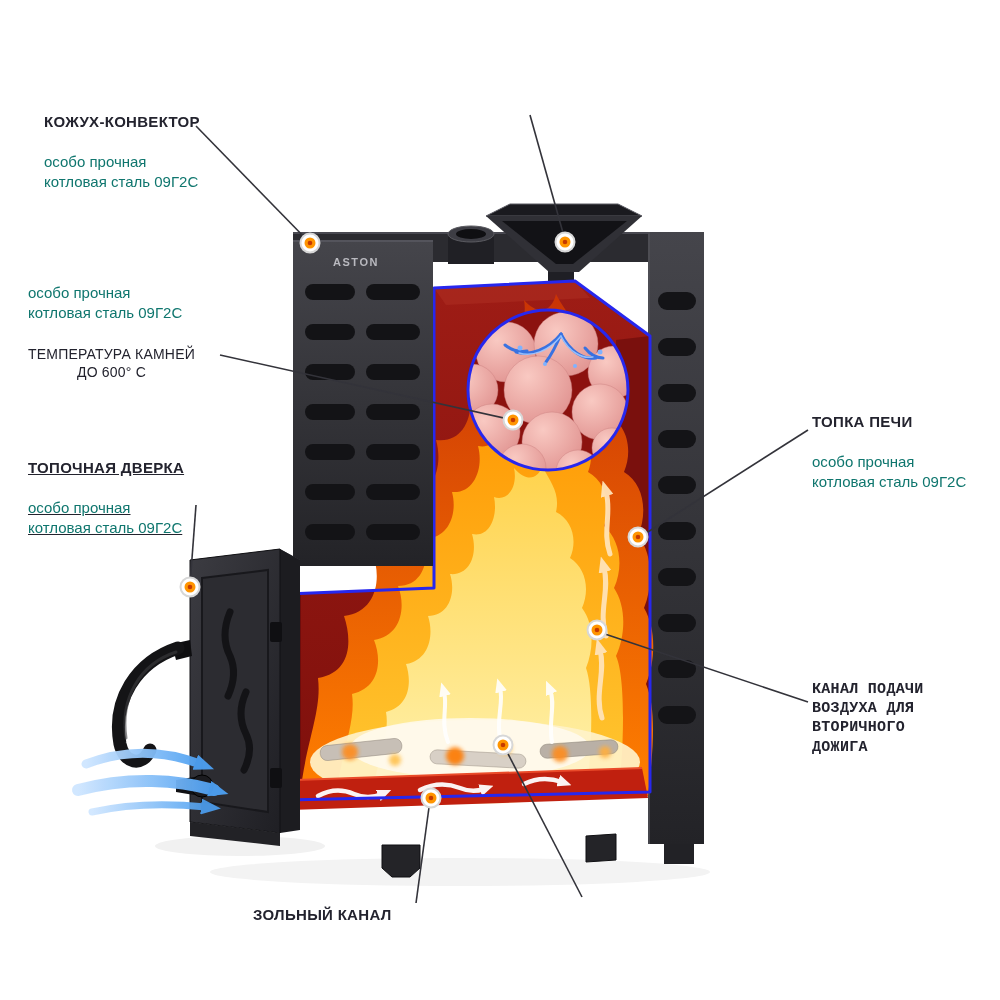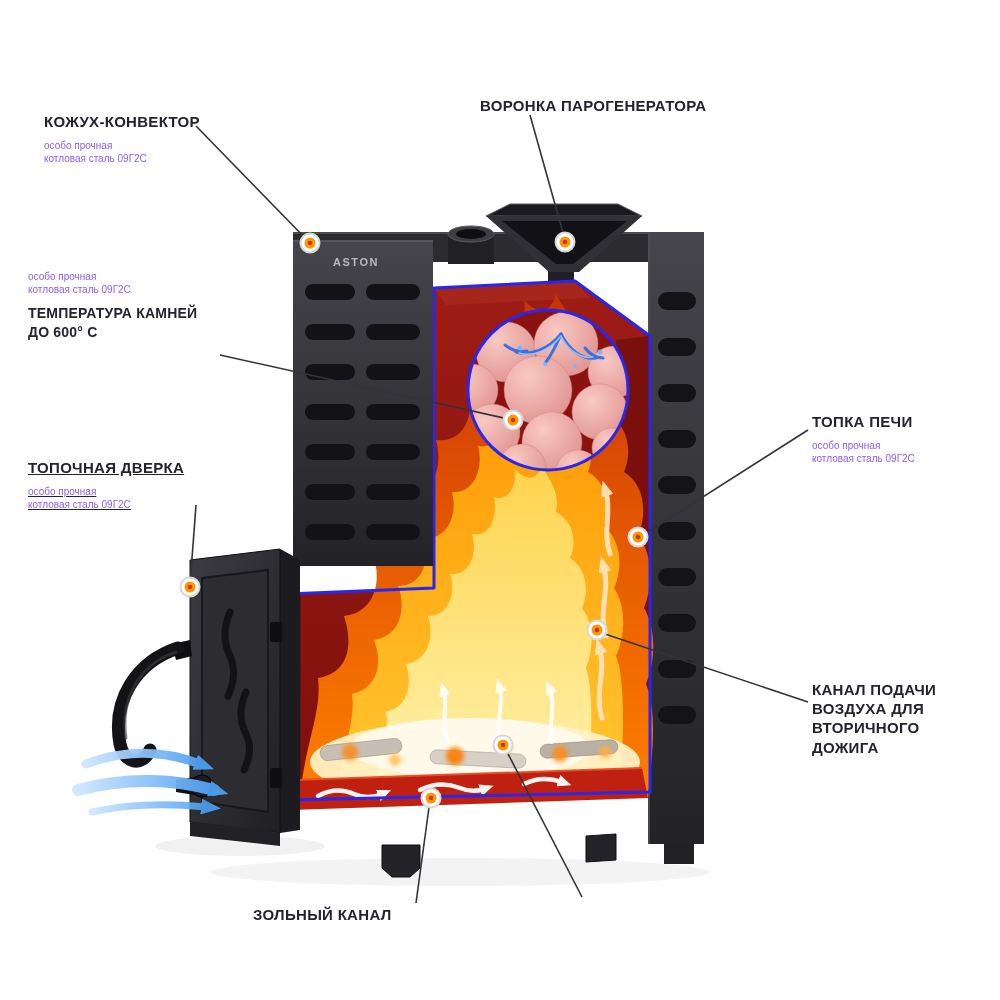--- a/index.html
+++ b/index.html
@@ -1,28 +1,28 @@
 <!DOCTYPE html>
 <html><head>
 <meta charset="utf-8">
 <style>
   * { margin:0; padding:0; box-sizing:border-box; }
   html,body { width:1000px; height:1000px; background:#ffffff; font-family:"Liberation Sans", sans-serif; }
   .stage { position:relative; width:1000px; height:1000px; background:#fff; overflow:hidden; }
   .stage > svg { position:absolute; left:0; top:0; }
   .callout { position:absolute; color:#23232e; z-index:5; }
   .c-title { font-weight:bold; font-size:15px; line-height:1.28; letter-spacing:.3px; white-space:pre-line; }
-  .c-sub   { font-size:10px; line-height:1.32; margin-top:8px; white-space:pre-line; color:#8b5cf6; }
-  .c-note  { font-size:14px; font-weight:700; line-height:1.35; margin-top:8px; white-space:pre-line; letter-spacing:.2px; }
+  .c-sub   { font-size:15px; line-height:1.32; margin-top:21px; white-space:pre-line; color:#0f766e; }
+  .c-note  { font-size:14px; font-weight:400; line-height:1.35; margin-top:22px; white-space:pre-line; letter-spacing:.2px;text-align:center; }
   .lbl-kozhuh   { left:44px;  top:112px; }
   .lbl-voronka  { left:480px; top:96px;  }
   .lbl-kamenka  { left:28px;  top:262px; }
   .lbl-dverka   { left:28px;  top:458px;text-decoration:underline; }
   .lbl-topka    { left:812px; top:412px; width:175px; }
-  .lbl-kanal    { left:812px; top:680px; width:160px; }
+  .lbl-kanal    { left:812px; top:680px; width:160px;font-family:Liberation Mono, monospace; }
   .lbl-zolnik   { left:253px; top:905px; }
   .lbl-reshetka { left:583px; top:892px; }
 </style>
 </head>
 <body>
 
 <div class="stage">
 
 <svg width="1000" height="1000" viewBox="0 0 1000 1000">
   <defs>
@@ -318,23 +318,20 @@
     </g>
   </g>
 </svg>
 
 <div class="callout lbl-kozhuh">
   <div class="c-title">КОЖУХ-КОНВЕКТОР</div>
   <div class="c-sub">особо прочная
 котловая сталь 09Г2С</div>
 </div>
 
-<div class="callout lbl-voronka">
-  <div class="c-title">ВОРОНКА ПАРОГЕНЕРАТОРА</div>
-</div>
 
 <div class="callout lbl-kamenka">
   <div class="c-sub">особо прочная
 котловая сталь 09Г2С</div>
   <div class="c-note">ТЕМПЕРАТУРА КАМНЕЙ
 ДО 600° С</div>
 </div>
 
 <div class="callout lbl-dverka">
   <div class="c-title">ТОПОЧНАЯ ДВЕРКА</div>

